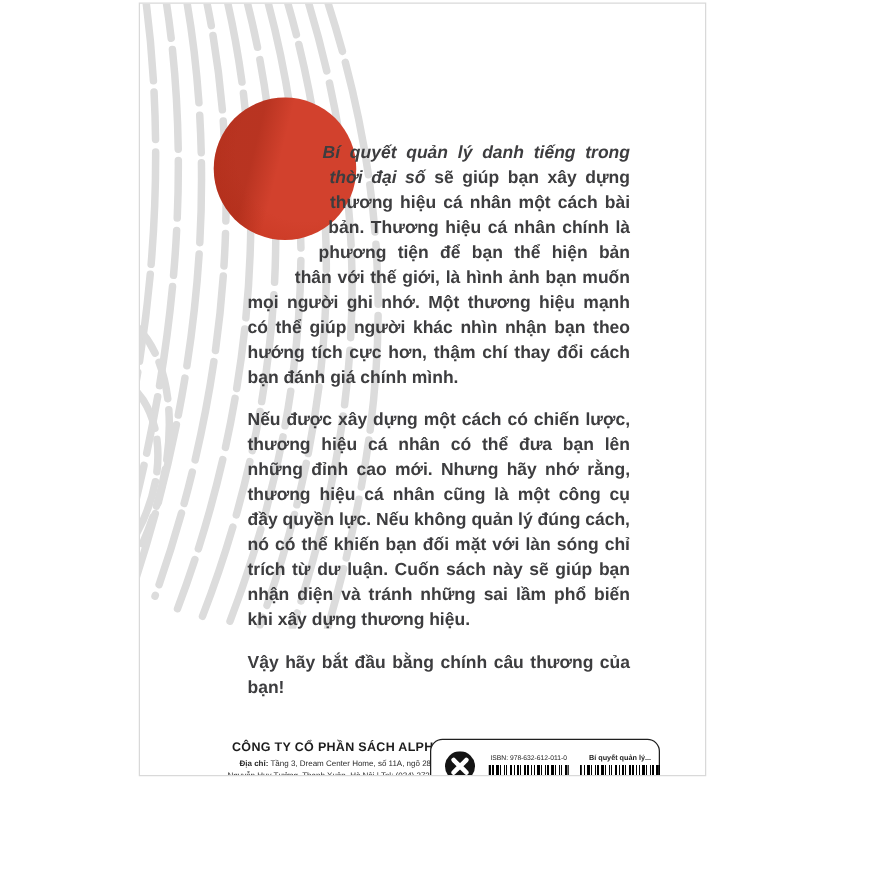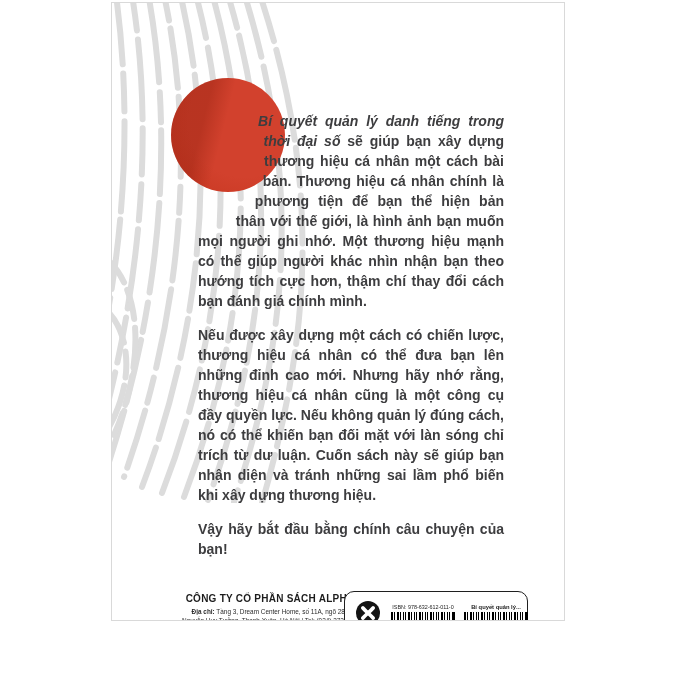--- a/index.html
+++ b/index.html
@@ -90,21 +90,21 @@
         <path d="M -14 300 C 20 318, 30 378, -8 436" stroke-dasharray="50 9 26 8"></path>
       </g>
     </svg>
 
     <div class="red-circle"></div>
 
     <div class="blurb">
       <div class="circle-spacer"></div>
       <p><span class="title-em">Bí quyết quản lý danh tiếng trong thời đại số</span><span> sẽ giúp bạn xây dựng thương hiệu cá nhân một cách bài bản. Thương hiệu cá nhân chính là phương tiện để bạn thể hiện bản thân với thế giới, là hình ảnh bạn muốn mọi người ghi nhớ. Một thương hiệu mạnh có thể giúp người khác nhìn nhận bạn theo hướng tích cực hơn, thậm chí thay đổi cách bạn đánh giá chính mình.</span></p>
       <p>Nếu được xây dựng một cách có chiến lược, thương hiệu cá nhân có thể đưa bạn lên những đỉnh cao mới. Nhưng hãy nhớ rằng, thương hiệu cá nhân cũng là một công cụ đầy quyền lực. Nếu không quản lý đúng cách, nó có thể khiến bạn đối mặt với làn sóng chỉ trích từ dư luận. Cuốn sách này sẽ giúp bạn nhận diện và tránh những sai lầm phổ biến khi xây dựng thương hiệu.</p>
-      <p>Vậy hãy bắt đầu bằng chính câu chuyện của bạn!</p>
+      <p>Vậy hãy bắt đầu bằng chính câu thương của bạn!</p>
     </div>
 
     <div class="pub-info">
       <div class="pub-name">CÔNG TY CỔ PHẦN SÁCH ALPHA</div>
       <div class="pub-addr"><b>Địa chỉ:</b><span> Tầng 3, Dream Center Home, số 11A, ngõ 282</span></div>
       <div class="pub-addr">Nguyễn Huy Tưởng, Thanh Xuân, Hà Nội | Tel: (024) 3722 62 34</div>
       <div class="pub-addr"><b>Chi nhánh TP. HCM:</b><span> T8, Tòa nhà VietOffice, Số 14 Trương Quyền,</span></div>
       <div class="pub-addr">P. Võ Thị Sáu, Q.3, TP.HCM | Tel: (028) 38220 334 | 35</div>
       <div class="pub-links">
         <svg class="globe" viewBox="0 0 12 12">

